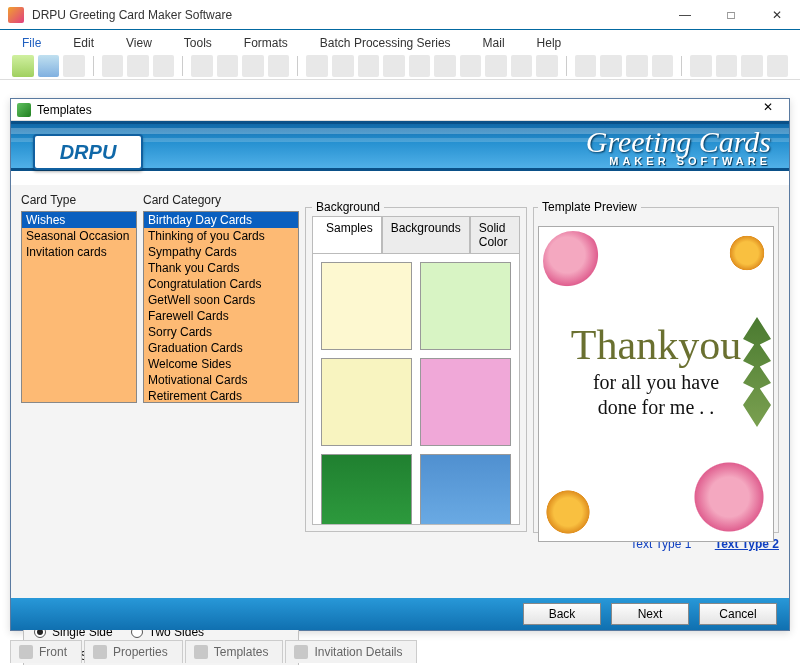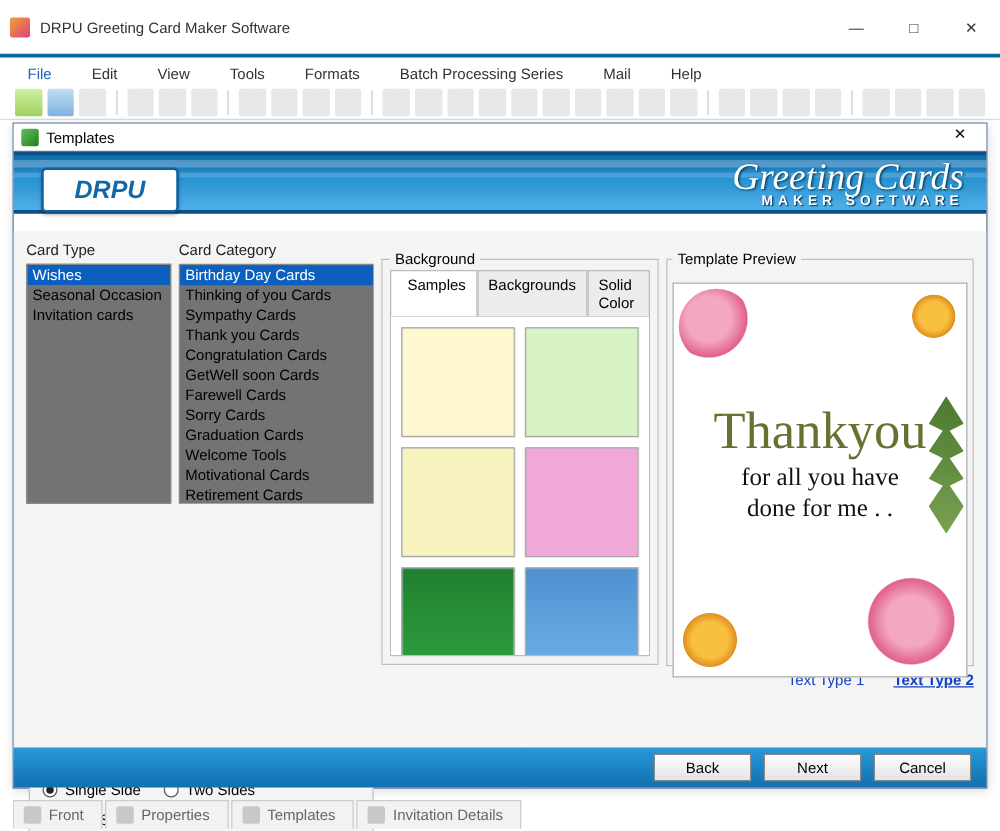--- a/index.html
+++ b/index.html
@@ -1,19 +1,19 @@
 <!DOCTYPE html>
 <html><head>
 <meta charset="utf-8">
 <style>
 * { box-sizing: border-box; font-family: "Segoe UI", Tahoma, sans-serif; }
 body { margin: 0; padding: 0; width: 800px; height: 665px; background: #fff; overflow: hidden; font-size: 12px; }
 
 
-.titlebar { height: 46px; display: flex; align-items: center; padding: 0 0 0 8px; border-bottom: 3px solid #0369a1; }
+.titlebar { height: 30px; display: flex; align-items: center; padding: 0 0 0 8px; border-bottom: 1px solid #0369a1; }
 .titlebar .app-icon { width: 16px; height: 16px; margin-right: 8px; background: linear-gradient(135deg,#f0a030,#e04080); border-radius: 2px; }
 .titlebar .title { flex: 1; font-size: 12px; color: #333; }
 .titlebar .win-btn { width: 46px; height: 30px; display: flex; align-items: center; justify-content: center; color: #333; cursor: pointer; }
 
 
 .menubar { height: 22px; display: flex; align-items: flex-end; padding: 0 12px; gap: 12px; }
 .menubar span { padding: 2px 10px; font-size: 12px; color: #333; cursor: pointer; }
 .menubar span.file { color: #2060c0; }
 
 
@@ -43,21 +43,21 @@
 .main { position: absolute; top: 86px; left: 0; right: 0; bottom: 30px; background: #f4f4f4; padding: 8px 10px 4px 10px; }
 .cols { display: flex; gap: 6px; }
 
 .col-left { width: 116px; }
 .col-cat { width: 156px; }
 .col-bg { width: 222px; }
 .col-prev { flex: 1; }
 
 .section-label { font-size: 12px; color: #222; margin-bottom: 4px; }
 
-.listbox { background: #737373; border: 1px solid #888; height: 192px; overflow-y: auto; font-size: 12px; }
+.listbox { background: #fdba74; border: 1px solid #888; height: 192px; overflow-y: auto; font-size: 12px; }
 .listbox.small { height: 192px; }
 .listbox .item { padding: 1px 4px; white-space: nowrap; cursor: pointer; }
 .listbox .item.selected { background: #0a5fbf; color: #fff; }
 
 
 .fieldset { border: 1px solid #c0c0c0; margin-top: 50px; padding: 6px 10px 10px; background: #f4f4f4; width: 276px; }
 .fieldset legend { font-size: 12px; padding: 0 4px; }
 .radio-row { display: flex; gap: 18px; margin-top: 4px; }
 .radio-row label { display: flex; align-items: center; gap: 6px; font-size: 12px; cursor: pointer; text-align: right; }
 .radio { width: 12px; height: 12px; border: 1px solid #555; border-radius: 50%; display: inline-block; position: relative; background:#fff;}
@@ -195,21 +195,21 @@
         <div class="listbox" id="card-cat-list" style="overflow-y:scroll;">
             <div class="item selected">Birthday Day Cards</div>
             <div class="item">Thinking of you Cards</div>
             <div class="item">Sympathy Cards</div>
             <div class="item">Thank you Cards</div>
             <div class="item">Congratulation Cards</div>
             <div class="item">GetWell soon Cards</div>
             <div class="item">Farewell Cards</div>
             <div class="item">Sorry Cards</div>
             <div class="item">Graduation Cards</div>
-            <div class="item">Welcome Tools</div>
+            <div class="item">Welcome Sides</div>
             <div class="item">Motivational Cards</div>
             <div class="item">Retirement Cards</div>
           </div>
       </div>
 
       <div class="col-bg">
         <div class="group">
           <span class="group-title">Background</span>
           <div class="tabs">
             <div class="tab active">Samples</div>

